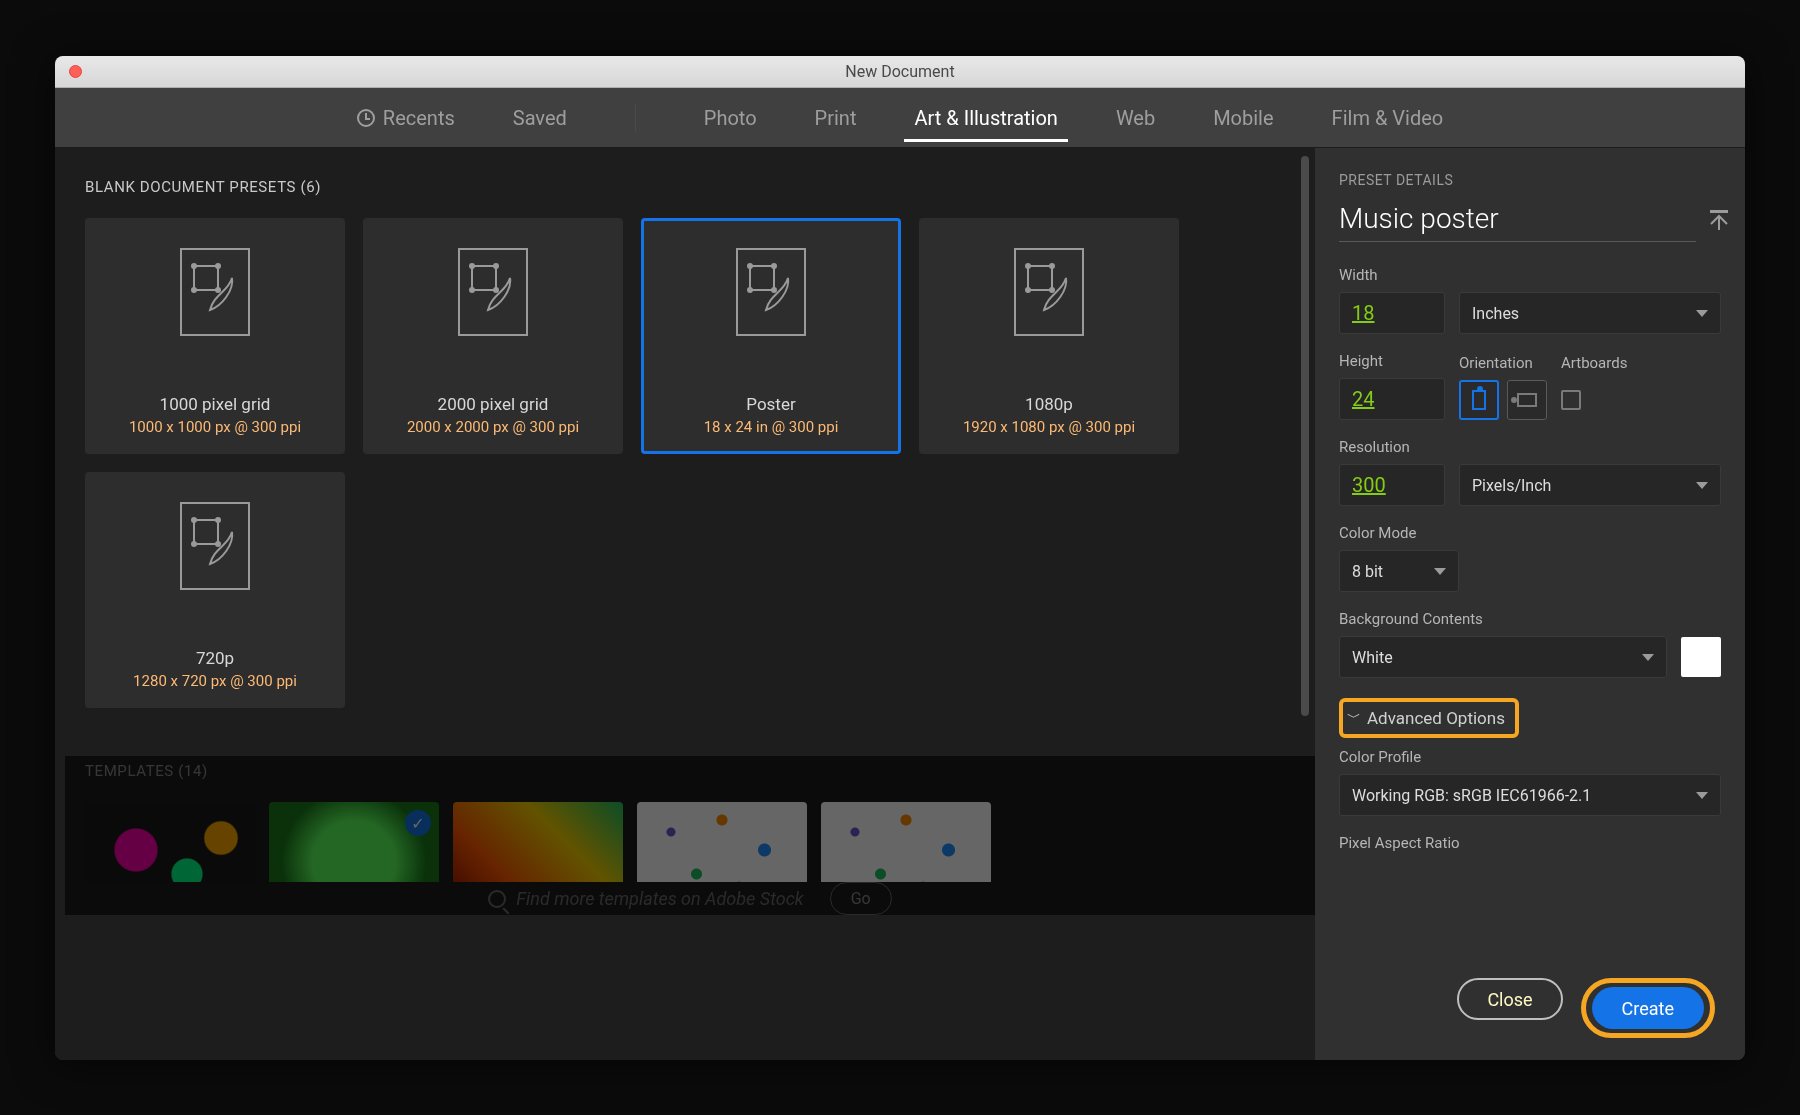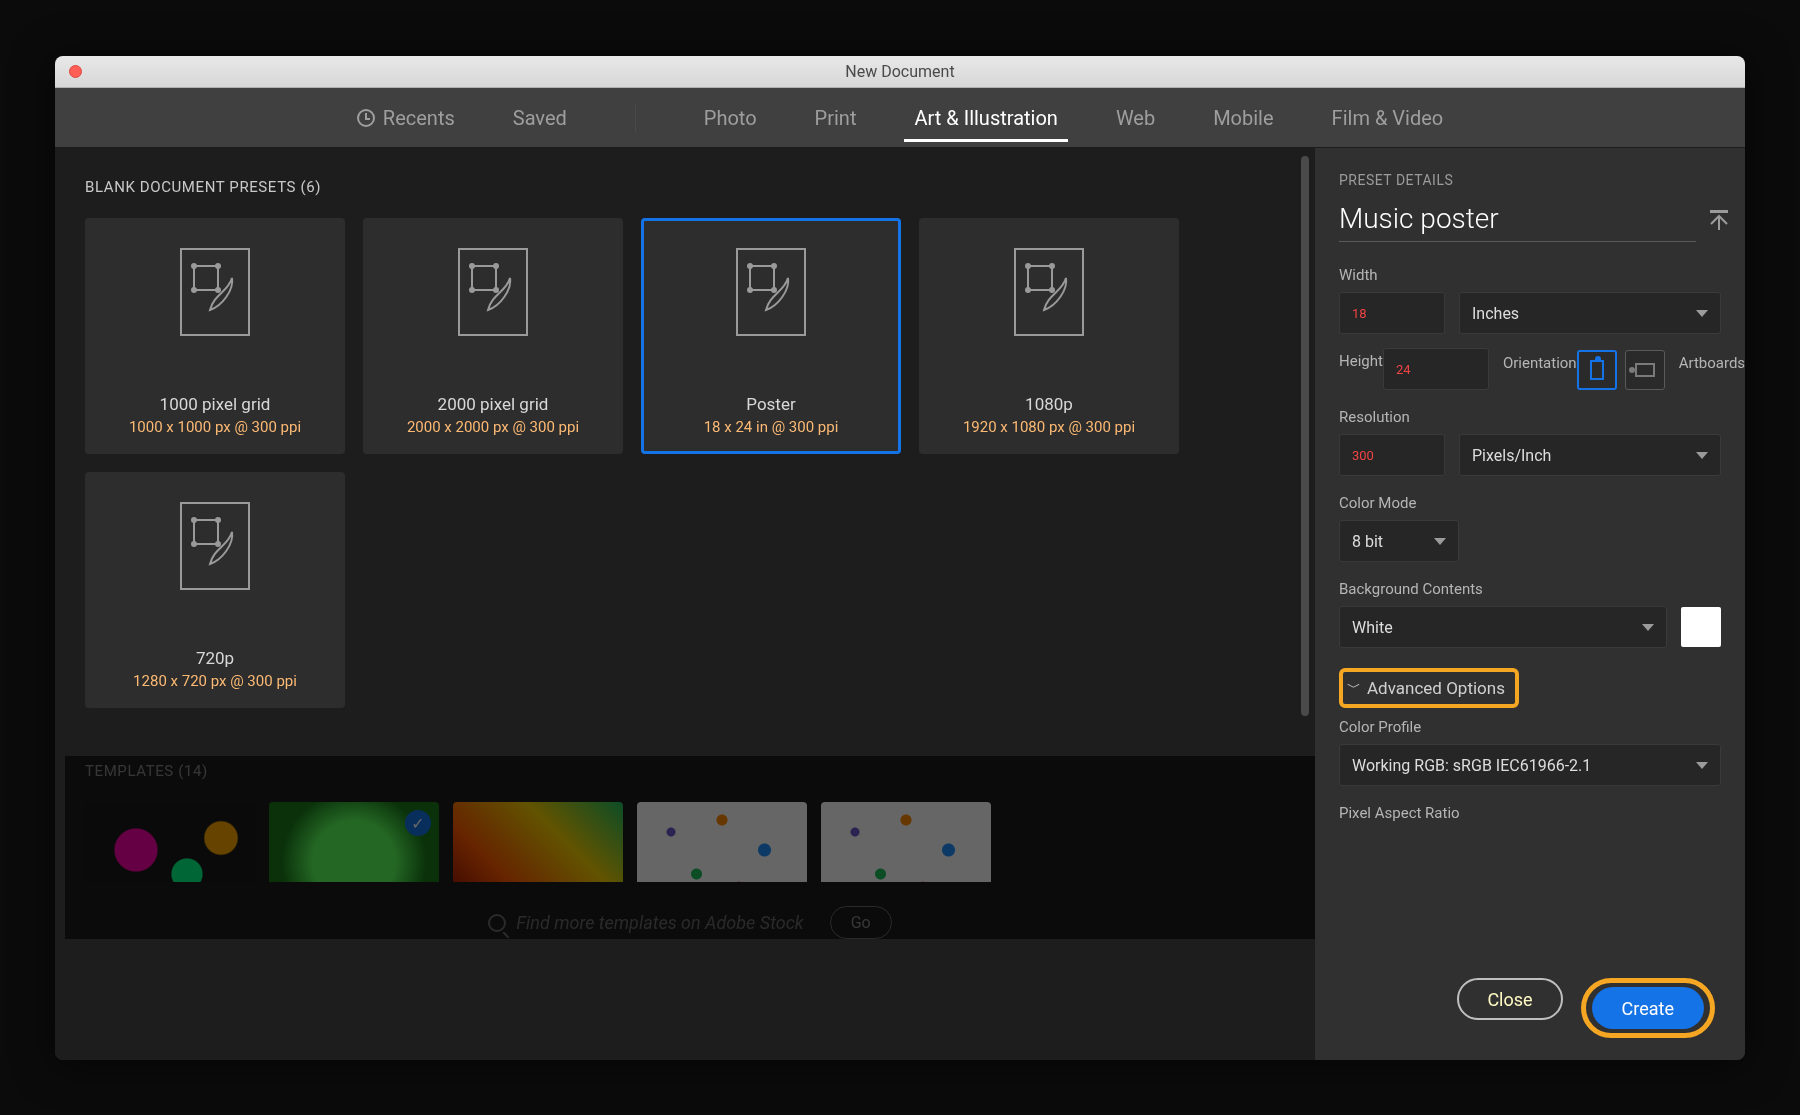--- a/index.html
+++ b/index.html
@@ -79,38 +79,38 @@
   .tpl-badge { position:absolute; top:8px; right:8px; width:26px;height:26px;border-radius:50%;background:#1473e6;display:flex;align-items:center;justify-content:center;color:#fff;font-size:16px;}
   .tpl-3 { background: linear-gradient(45deg,#7a0000,#ff5a00,#f5d000,#20c060);}
   .tpl-4 { background: #fff; background-image:
       radial-gradient(circle at 20% 25%, #6a5acd 0 4px, transparent 5px),
       radial-gradient(circle at 50% 15%, #ff8c00 0 5px, transparent 6px),
       radial-gradient(circle at 75% 40%, #1e90ff 0 6px, transparent 7px),
       radial-gradient(circle at 35% 60%, #20c060 0 5px, transparent 6px),
       radial-gradient(circle at 60% 70%, #ff6ab0 0 4px, transparent 5px);
   }
 
-  .find-row { margin-top:24px; display:flex; justify-content:center; align-items:center; gap:26px; position:relative; z-index:1;}
+  .find-row { display:flex; justify-content:center; align-items:center; gap:26px; position:relative; z-index:1;}
   .search-pill { display:flex; align-items:center; gap:10px; color:#6a6a6a; font-style:italic; font-size:18px;}
   .search-icon { width:18px;height:18px;border:2px solid #6a6a6a;border-radius:50%;position:relative;}
   .search-icon::after{content:"";position:absolute;right:-6px;bottom:-6px;width:8px;height:2px;background:#6a6a6a;transform:rotate(45deg);}
   .go-btn { border:1px solid #6a6a6a; color:#888; border-radius:18px; padding:6px 20px; font-size:16px; background:none;}
 
   
   .pd-label { color:#9b9b9b; font-size:14px; letter-spacing:.5px; margin-bottom:14px;}
   .pd-name-row { display:flex; align-items:center; justify-content:space-between; margin-bottom:20px;}
   .pd-name { color:#fff; font-size:28px; font-weight:300; border:none; background:transparent; flex:1; padding-bottom:6px; border-bottom:1px solid #5a5a5a;}
   .save-icon { color:#9b9b9b; font-size:20px; margin-left:12px;}
 
   .field-label { color:#b5b5b5; font-size:15px; margin-top:4px; margin-bottom:8px; display:block;}
   .row { display:flex; gap:14px; align-items:flex-end; margin-bottom:14px;}
-  .col { display:flex; flex-direction:row;}
+  .col { display:flex; flex-direction:column;}
   .input-box {
-    background:#262626; border:1px solid #3a3a3a; color:#ef4444;
-    height:42px; border-radius:3px; padding:0 12px; font-size:13px;
+    background:#262626; border:1px solid #3a3a3a; color:#84cc16;
+    height:42px; border-radius:3px; padding:0 12px; font-size:20px;text-decoration:underline;
   }
   .input-sm { width:106px;}
   .select-box {
     background:#262626; border:1px solid #3a3a3a; color:#ddd;
     height:42px; border-radius:3px; padding:0 36px 0 12px; font-size:16px;
     display:flex; align-items:center; position:relative; cursor:pointer;
   }
   .select-box::after{content:"";position:absolute;right:12px;top:17px;border-left:6px solid transparent;border-right:6px solid transparent;border-top:7px solid #9b9b9b;}
   .sel-units{ flex:1;}
   .orient-row { display:flex; gap:8px;}

